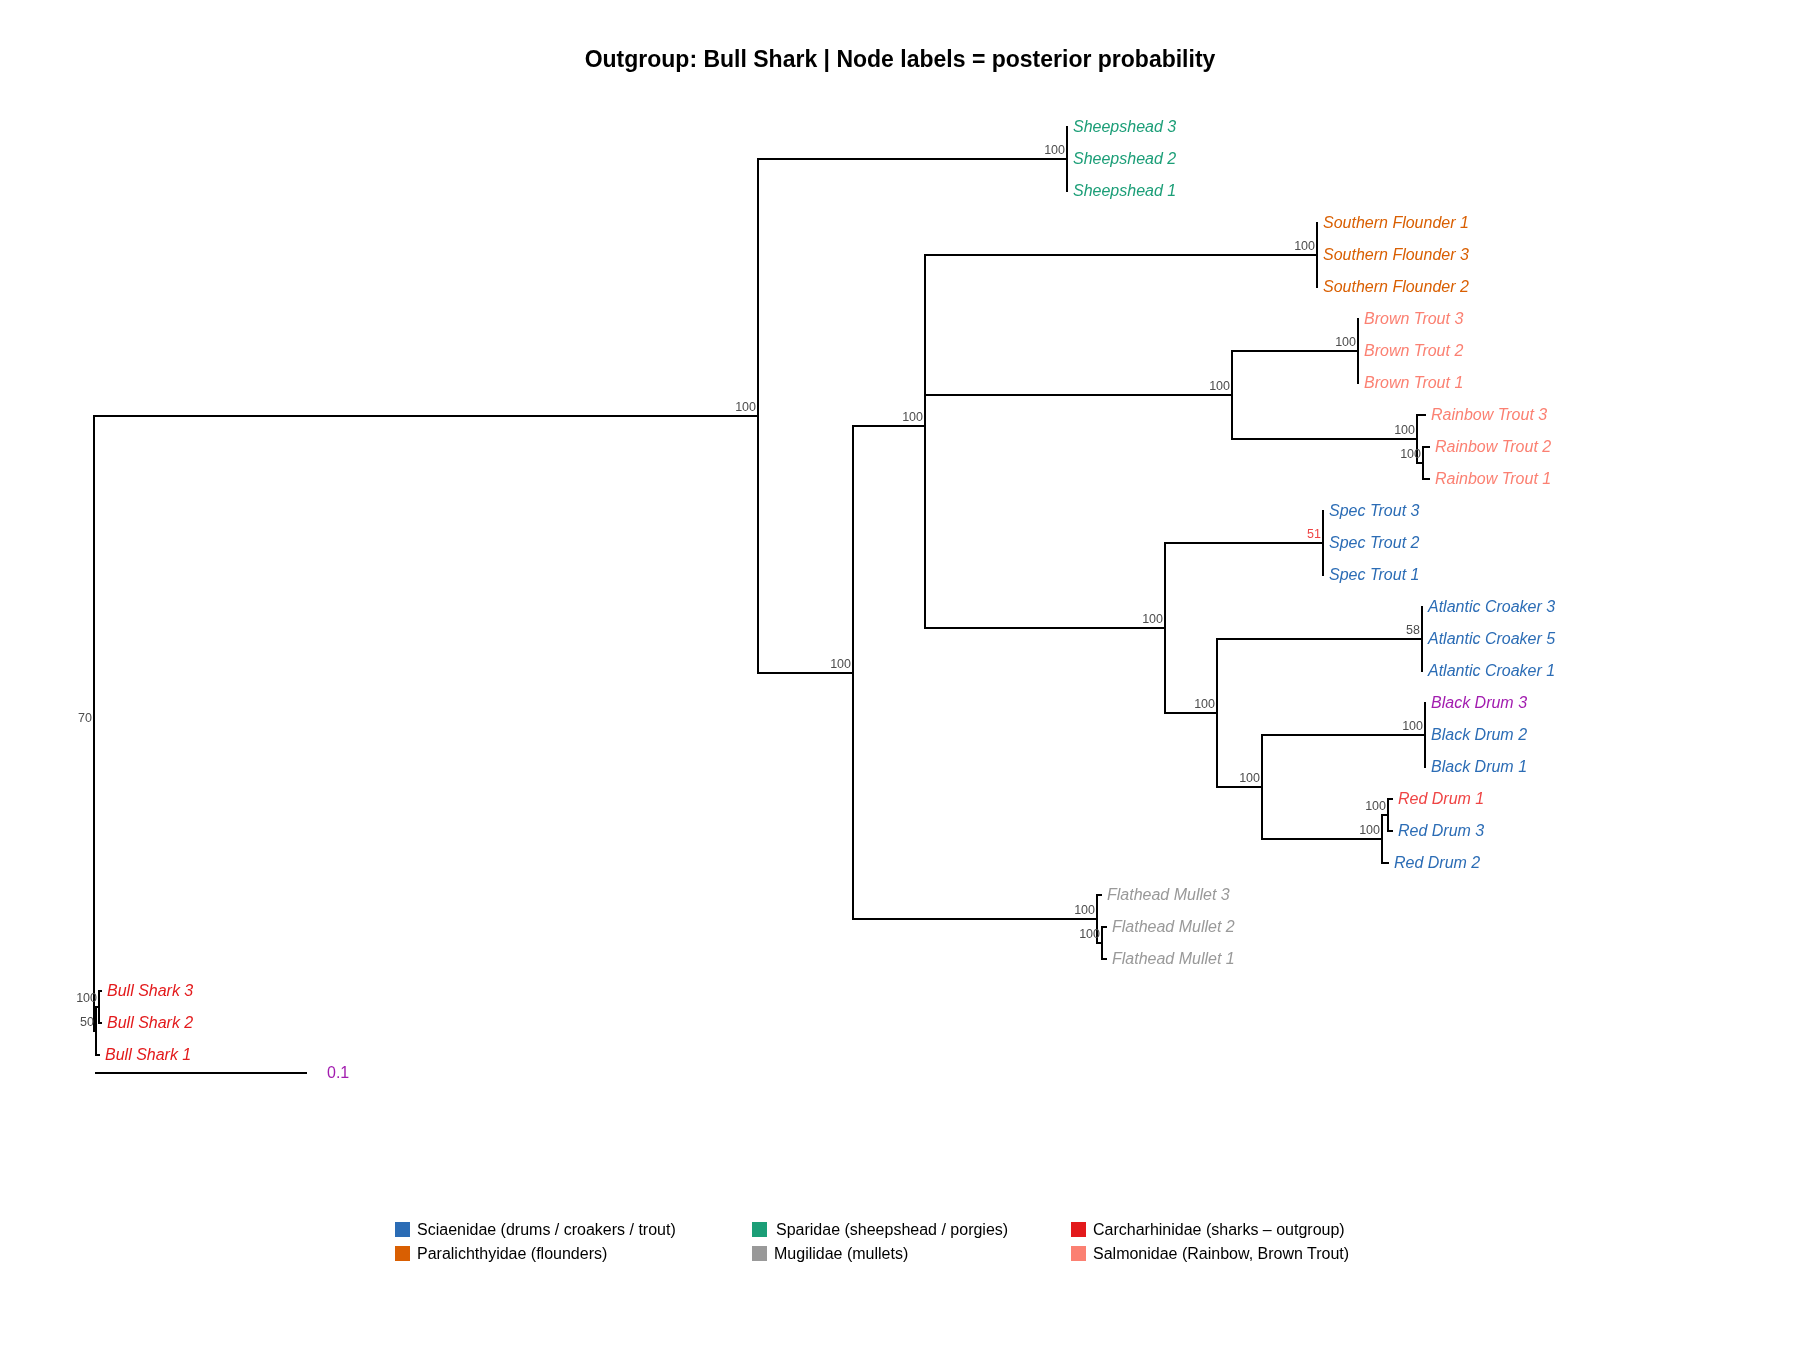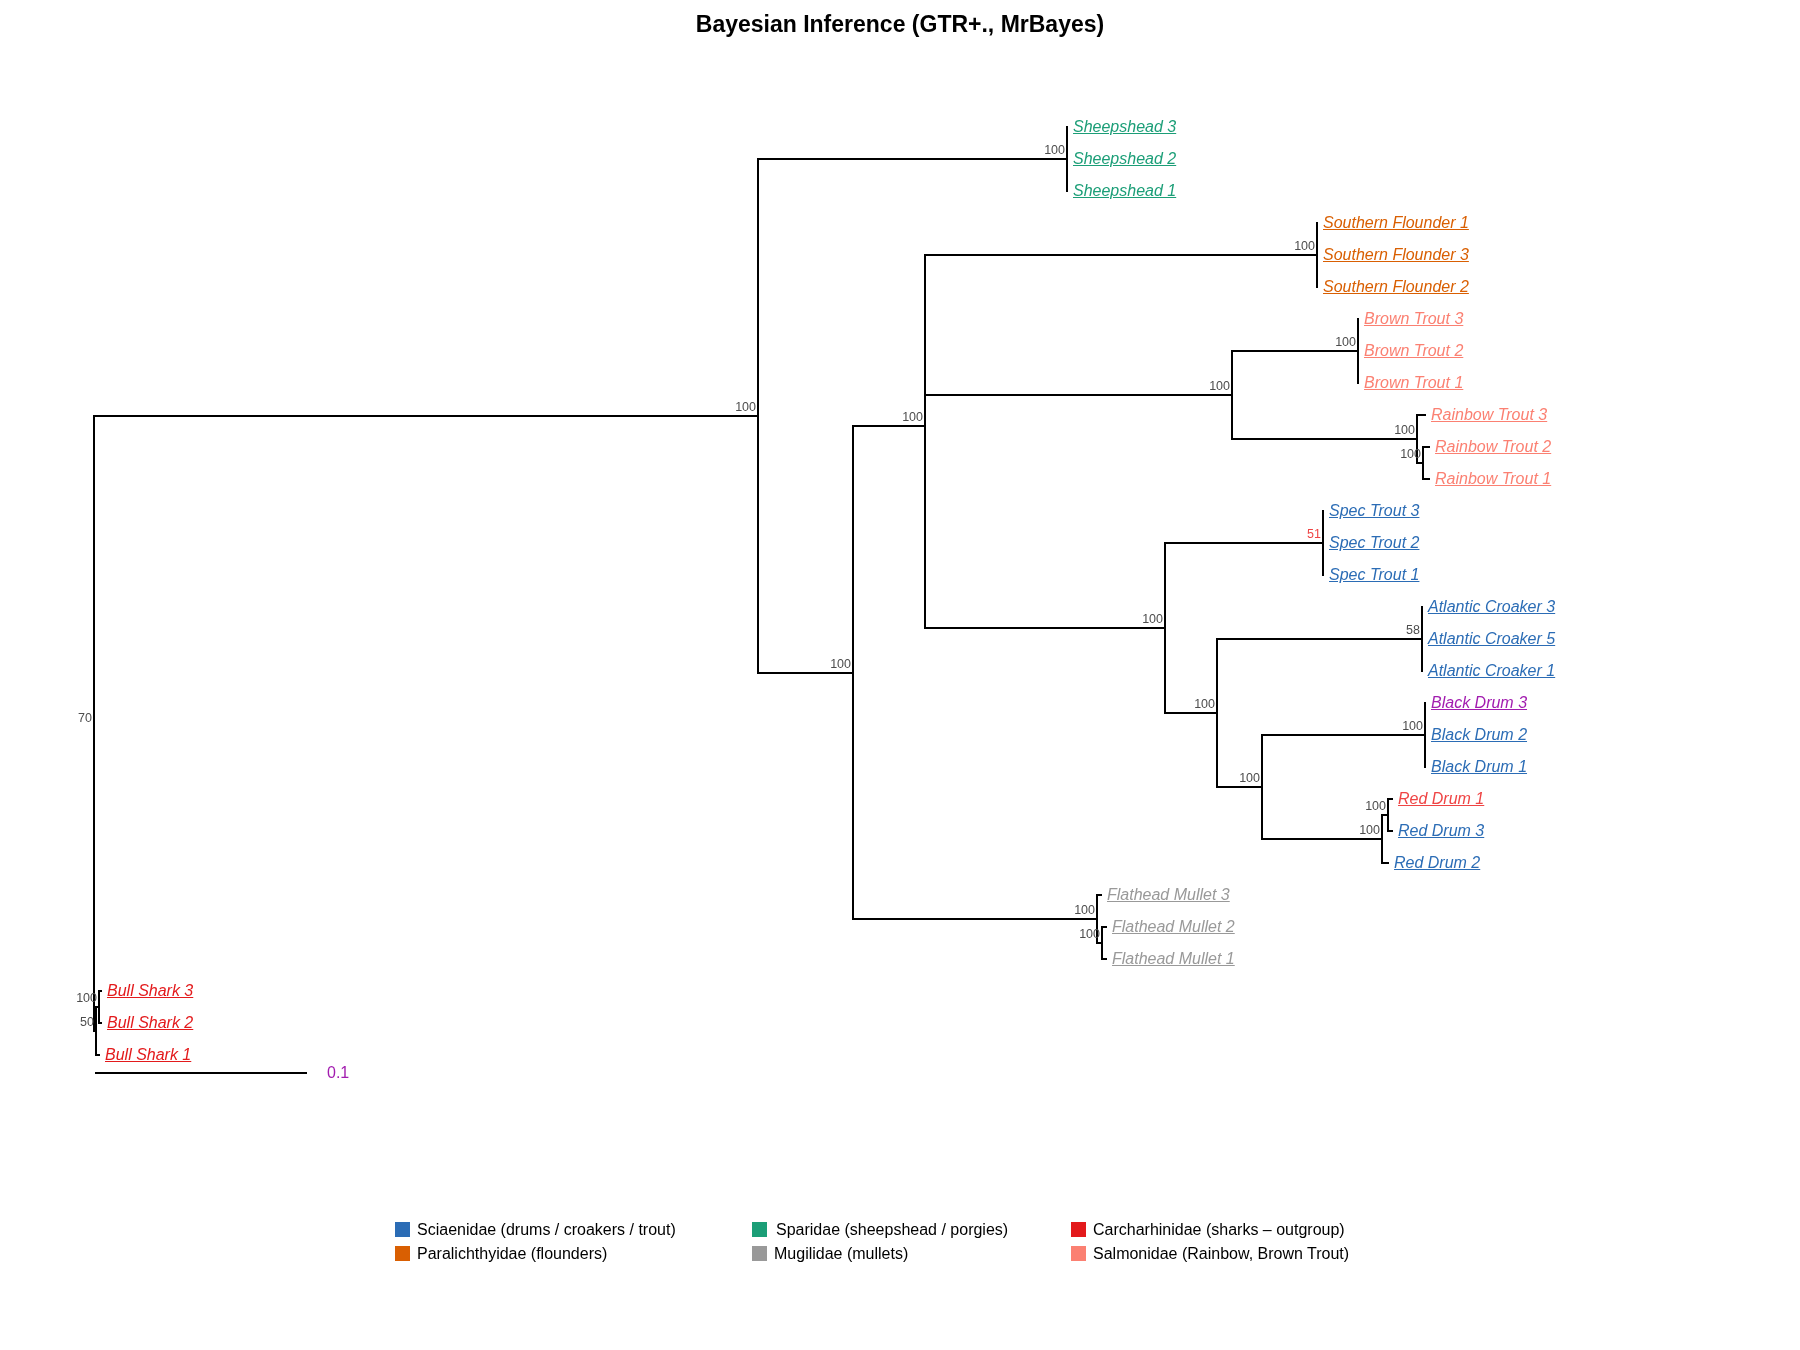--- a/index.html
+++ b/index.html
@@ -16,32 +16,32 @@
     line-height:28px;
   }
   #title-line1{top:10px;}
   #title-line2{top:45px;}
   .branch-h,.branch-v{position:absolute;background:#000;}
   .support-label{
     position:absolute;width:120px;text-align:right;
     font-size:12.5px;line-height:14px;color:#4d4d4d;
   }
   .tip-label{
-    position:absolute;font-size:16px;line-height:22px;font-style:italic;white-space:nowrap;text-decoration:underline;
+    position:absolute;font-size:16px;line-height:22px;font-style:italic;white-space:nowrap;
   }
   .scale-line{position:absolute;background:#000;height:2px;}
   .scale-label{position:absolute;font-size:16px;line-height:20px;color:#a21caf;}
   .legend-swatch{position:absolute;width:15px;height:15px;}
   .legend-label{position:absolute;font-size:16px;line-height:19px;color:#000;white-space:nowrap;}
 </style>
 </head>
 <body>
 
 <div id="canvas">
-  <div class="title-line" id="title-line1">Bayesian Inference (GTR+., MrBayes)</div>
+  <div class="title-line" id="title-line2">Outgroup: Bull Shark | Node labels = posterior probability</div>
 
   <div id="tree-canvas">
       <div class="branch-v" style="left: 93px; top: 415px; width: 2px; height: 617px; background: rgb(0, 0, 0);"></div>
       <div class="support-label" style="left: -28px; top: 711px; color: rgb(77, 77, 77);">70</div>
       <div class="branch-h" style="left: 93px; top: 415px; width: 666px; height: 2px; background: rgb(0, 0, 0);"></div>
       <div class="branch-v" style="left: 757px; top: 158px; width: 2px; height: 516px; background: rgb(0, 0, 0);"></div>
       <div class="support-label" style="left: 636px; top: 400px; color: rgb(77, 77, 77);">100</div>
       <div class="branch-h" style="left: 757px; top: 158px; width: 311px; height: 2px; background: rgb(0, 0, 0);"></div>
       <div class="branch-v" style="left: 1066px; top: 126px; width: 2px; height: 66px; background: rgb(0, 0, 0);"></div>
       <div class="support-label" style="left: 945px; top: 143px; color: rgb(77, 77, 77);">100</div>

